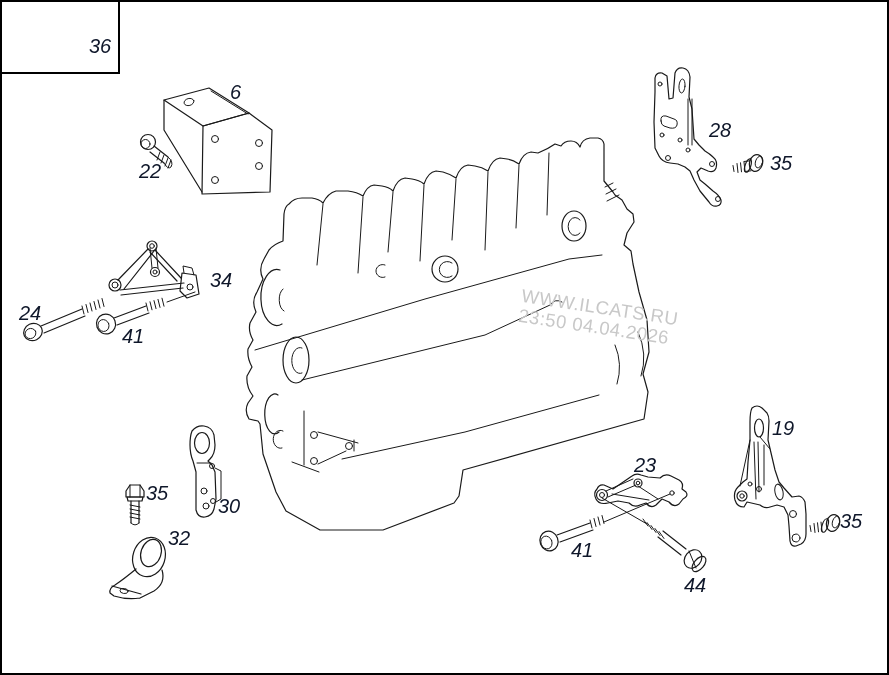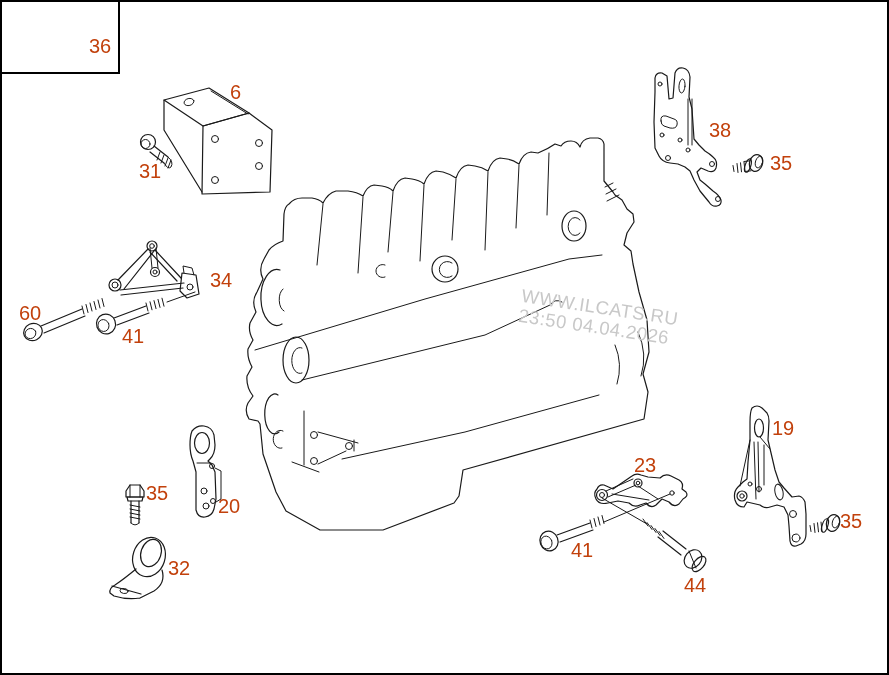--- a/index.html
+++ b/index.html
@@ -8,22 +8,22 @@
     border:2px solid #000;box-sizing:border-box;overflow:hidden;
     font-family:"Liberation Sans",sans-serif;
   }
   .inset-box{
     position:absolute;left:0;top:0;width:116px;height:70px;
     border-right:2px solid #000;border-bottom:2px solid #000;
     background:#fff;
   }
   .drawing{position:absolute;left:0;top:0;}
   .callout{
-    position:absolute;font-size:20px;line-height:22px;color:#c2410c;
-    font-weight:400;letter-spacing:0px;user-select:none;white-space:nowrap;
+    position:absolute;font-size:20px;line-height:22px;color:#0f172a;
+    font-weight:400;letter-spacing:0px;user-select:none;white-space:nowrap;font-style:italic;
   }
   .watermark{
     position:absolute;left:521px;top:284px;
     font-size:18.5px;line-height:20px;letter-spacing:0.5px;
     transform:rotate(8.5deg);transform-origin:left top;white-space:nowrap;
   }
   svg *{vector-effect:non-scaling-stroke;}
   .ln{fill:none;stroke:#1a1a1a;stroke-width:1.2;stroke-linecap:round;stroke-linejoin:round;}
   .ln-thin{fill:none;stroke:#1a1a1a;stroke-width:1;stroke-linecap:round;stroke-linejoin:round;}
 </style>
@@ -259,28 +259,28 @@
 
   <div class="inset-box"></div>
 
   <div class="watermark" style="color: rgb(200, 200, 200);">
     <div>WWW.ILCATS.RU</div>
     <div>23:50 04.04.2026</div>
   </div>
 
   <div class="callout" style="left:87px;top:33px">36</div>
   <div class="callout" style="left:228px;top:79px">6</div>
-  <div class="callout" style="left:137px;top:158px">31</div>
-  <div class="callout" style="left:707px;top:117px">38</div>
+  <div class="callout" style="left:137px;top:158px">22</div>
+  <div class="callout" style="left:707px;top:117px">28</div>
   <div class="callout" style="left:768px;top:150px">35</div>
   <div class="callout" style="left:208px;top:267px">34</div>
-  <div class="callout" style="left:17px;top:300px">60</div>
+  <div class="callout" style="left:17px;top:300px">24</div>
   <div class="callout" style="left:120px;top:323px">41</div>
   <div class="callout" style="left:144px;top:480px">35</div>
-  <div class="callout" style="left:216px;top:493px">20</div>
-  <div class="callout" style="left:166px;top:555px">32</div>
+  <div class="callout" style="left:216px;top:493px">30</div>
+  <div class="callout" style="left:166px;top:525px">32</div>
   <div class="callout" style="left:632px;top:452px">23</div>
   <div class="callout" style="left:569px;top:537px">41</div>
   <div class="callout" style="left:682px;top:572px">44</div>
   <div class="callout" style="left:770px;top:415px">19</div>
   <div class="callout" style="left:838px;top:508px">35</div>
 
 </div>
 
 </body></html>

